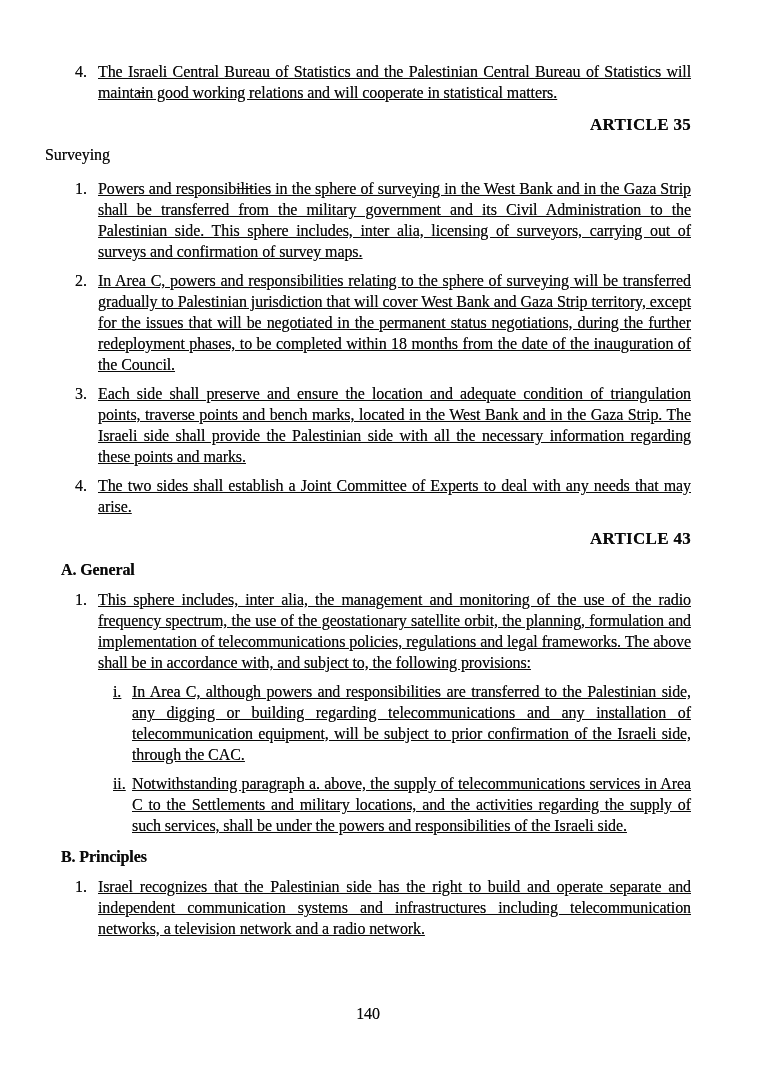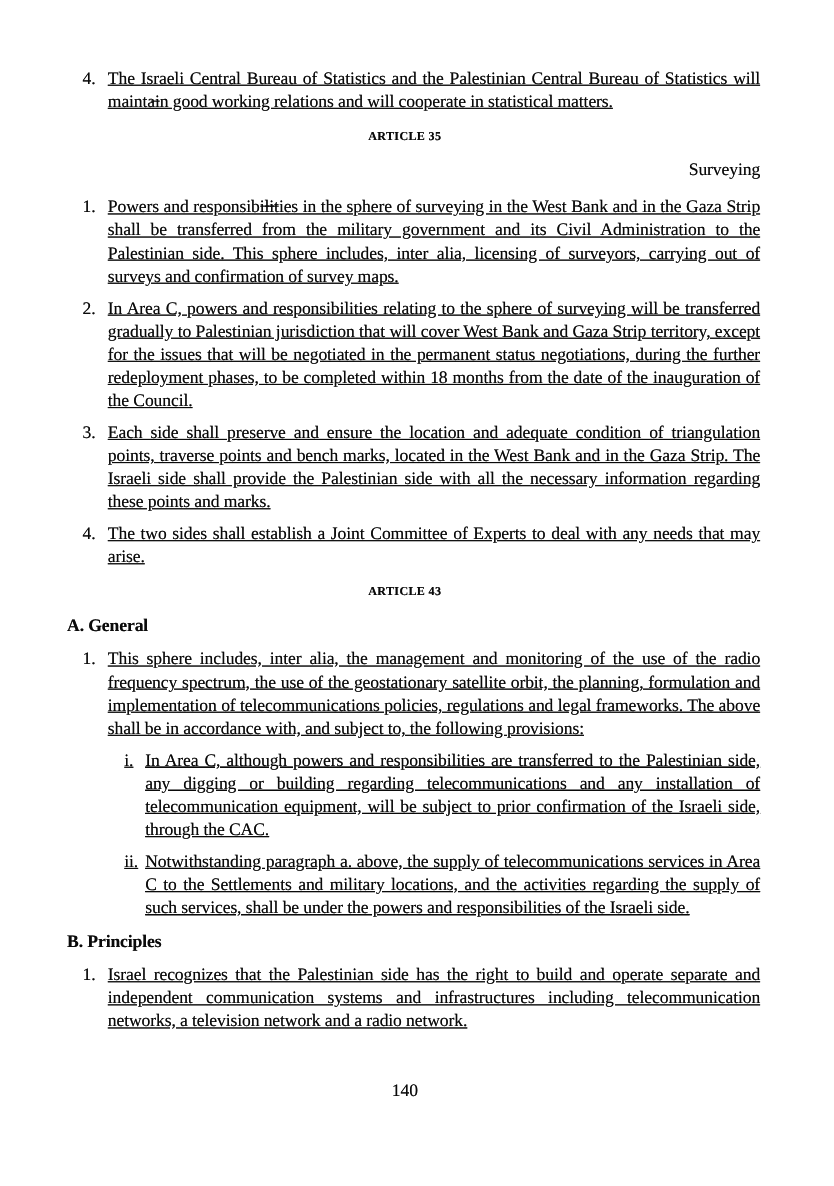--- a/index.html
+++ b/index.html
@@ -17,29 +17,29 @@
     font-family: "Liberation Serif", "DejaVu Serif", serif;
     font-size: 16px;
     line-height: 21px;
     letter-spacing: -0.1px;
     padding: 61px 67px 0 45px;
     overflow: hidden;
     text-shadow: 0 0 0.5px rgba(0,0,0,0.65);
   }
   .article-heading {
     margin: 11px 0 0 0;
-    text-align: center;
-    font-size: 11px;
+    text-align: right;
+    font-size: 17px;
     font-weight: 700;
     letter-spacing: 0.3px;
     line-height: 21px;
   }
   .article-sub {
     margin: 9px 0 13px 0;
-    text-align: right;
+    text-align: left;
     font-size: 16px;
     font-weight: 400;
     line-height: 21px;
   }
   .section-label {
     font-weight: 700;
     margin: 10px 0 9px 16px;
   }
   .li {
     display: flex;
@@ -56,21 +56,21 @@
   }
   .li.sub {
     margin: 8px 0 0 0;
   }
   .li.sub > .marker {
     flex: 0 0 19px;
     margin-left: 15px;
   }
   .page-num {
     position: absolute;
-    top: 981px;
+    top: 1003px;
     left: 45px;
     right: 67px;
     text-align: center;
     font-size: 16px;
   }
 </style>
 </head>
 <body>
 
 <div class="page">

